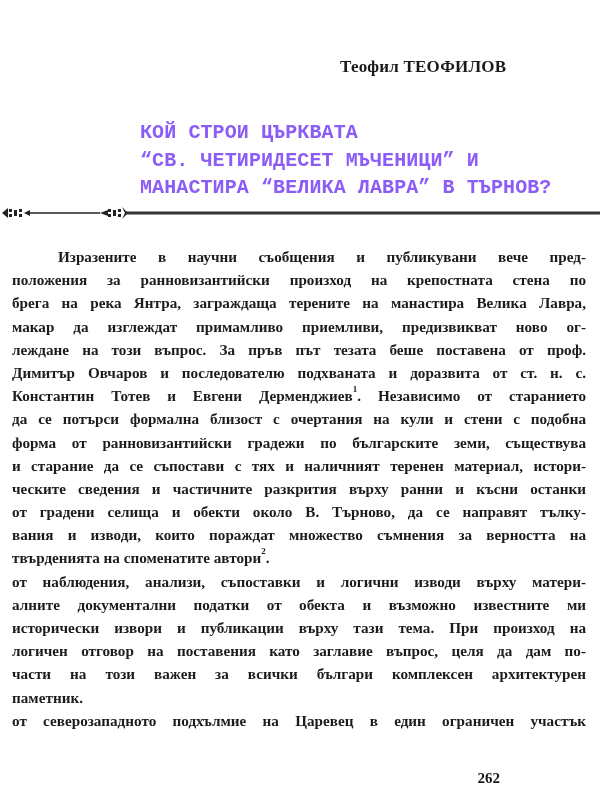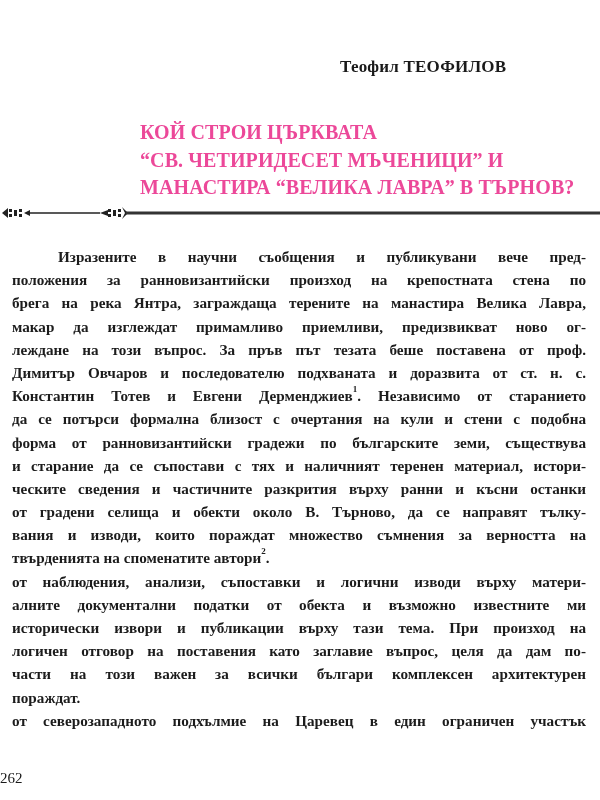--- a/index.html
+++ b/index.html
@@ -36,26 +36,26 @@
       width: 240px;
       font-size: 17px;
       font-weight: bold;
       letter-spacing: 0.2px;
     }
     .title {
       position: absolute;
       left: 140px;
       top: 119px;
       width: 460px;
-      font-family: Liberation Serif, serif;
+      font-family: Liberation Mono, monospace;
       font-weight: bold;
       font-size: 20px;
       line-height: 27.5px;
       letter-spacing: 0.1px;
-      color: #ec4899;
+      color: #8b5cf6;
     }
     .title div { white-space: nowrap; }
     .ornament {
       position: absolute;
       left: 0;
       top: 205px;
       width: 600px;
       height: 16px;
     }
     .body-text {
@@ -84,23 +84,23 @@
     sup {
       font-size: 9px;
       vertical-align: top;
       line-height: 10px;
     }
     .page-number {
       position: absolute;
       left: 0;
       top: 770px;
       width: 500px;
-      text-align: left;
+      text-align: right;
       font-size: 15px;
-      font-weight: normal;
+      font-weight: bold;
     }
   </style>
 </head>
 <body>
 
 <div class="bleed"></div>
 
 <div class="author">Теофил ТЕОФИЛОВ</div>
 
 <div class="title">
@@ -151,21 +151,21 @@
     <div class="line">вания и изводи, които пораждат множество съмнения за верността на</div>
     <div class="line last"><span>твърденията на споменатите автори</span><sup>2</sup><span>.</span></div>
   </div>
 
   <div>
     <div class="line">от наблюдения, анализи, съпоставки и логични изводи върху матери-</div>
     <div class="line">алните документални податки от обекта и възможно известните ми</div>
     <div class="line">исторически извори и публикации върху тази тема. При произход на</div>
     <div class="line">логичен отговор на поставения като заглавие въпрос, целя да дам по-</div>
     <div class="line">части на този важен за всички българи комплексен архитектурен</div>
-    <div class="line last">пораждат.</div>
+    <div class="line last">паметник.</div>
   </div>
 
   <div>
     <div class="line">от северозападното подхълмие на Царевец в един ограничен участък</div>
 
   </div>
 </div>
 
 <div class="page-number">262</div>
 

